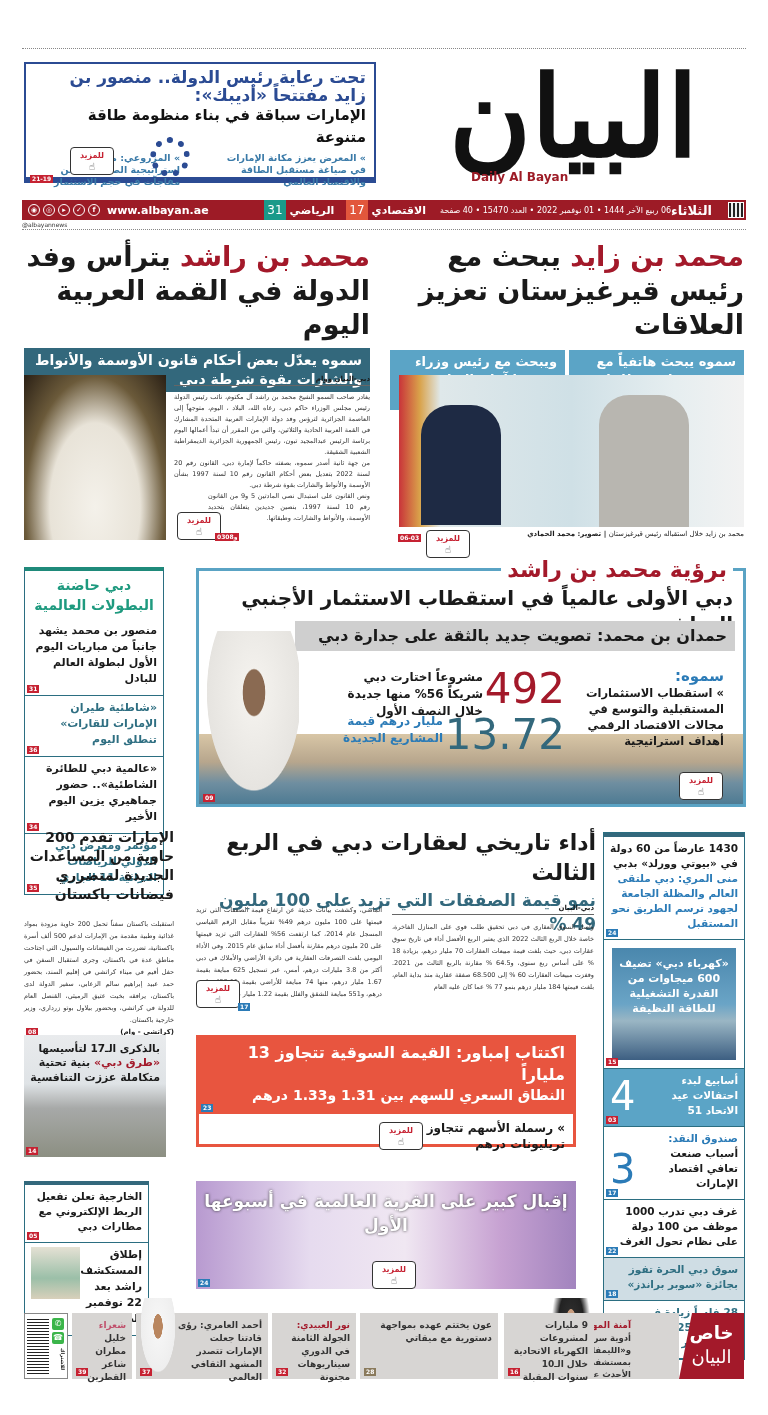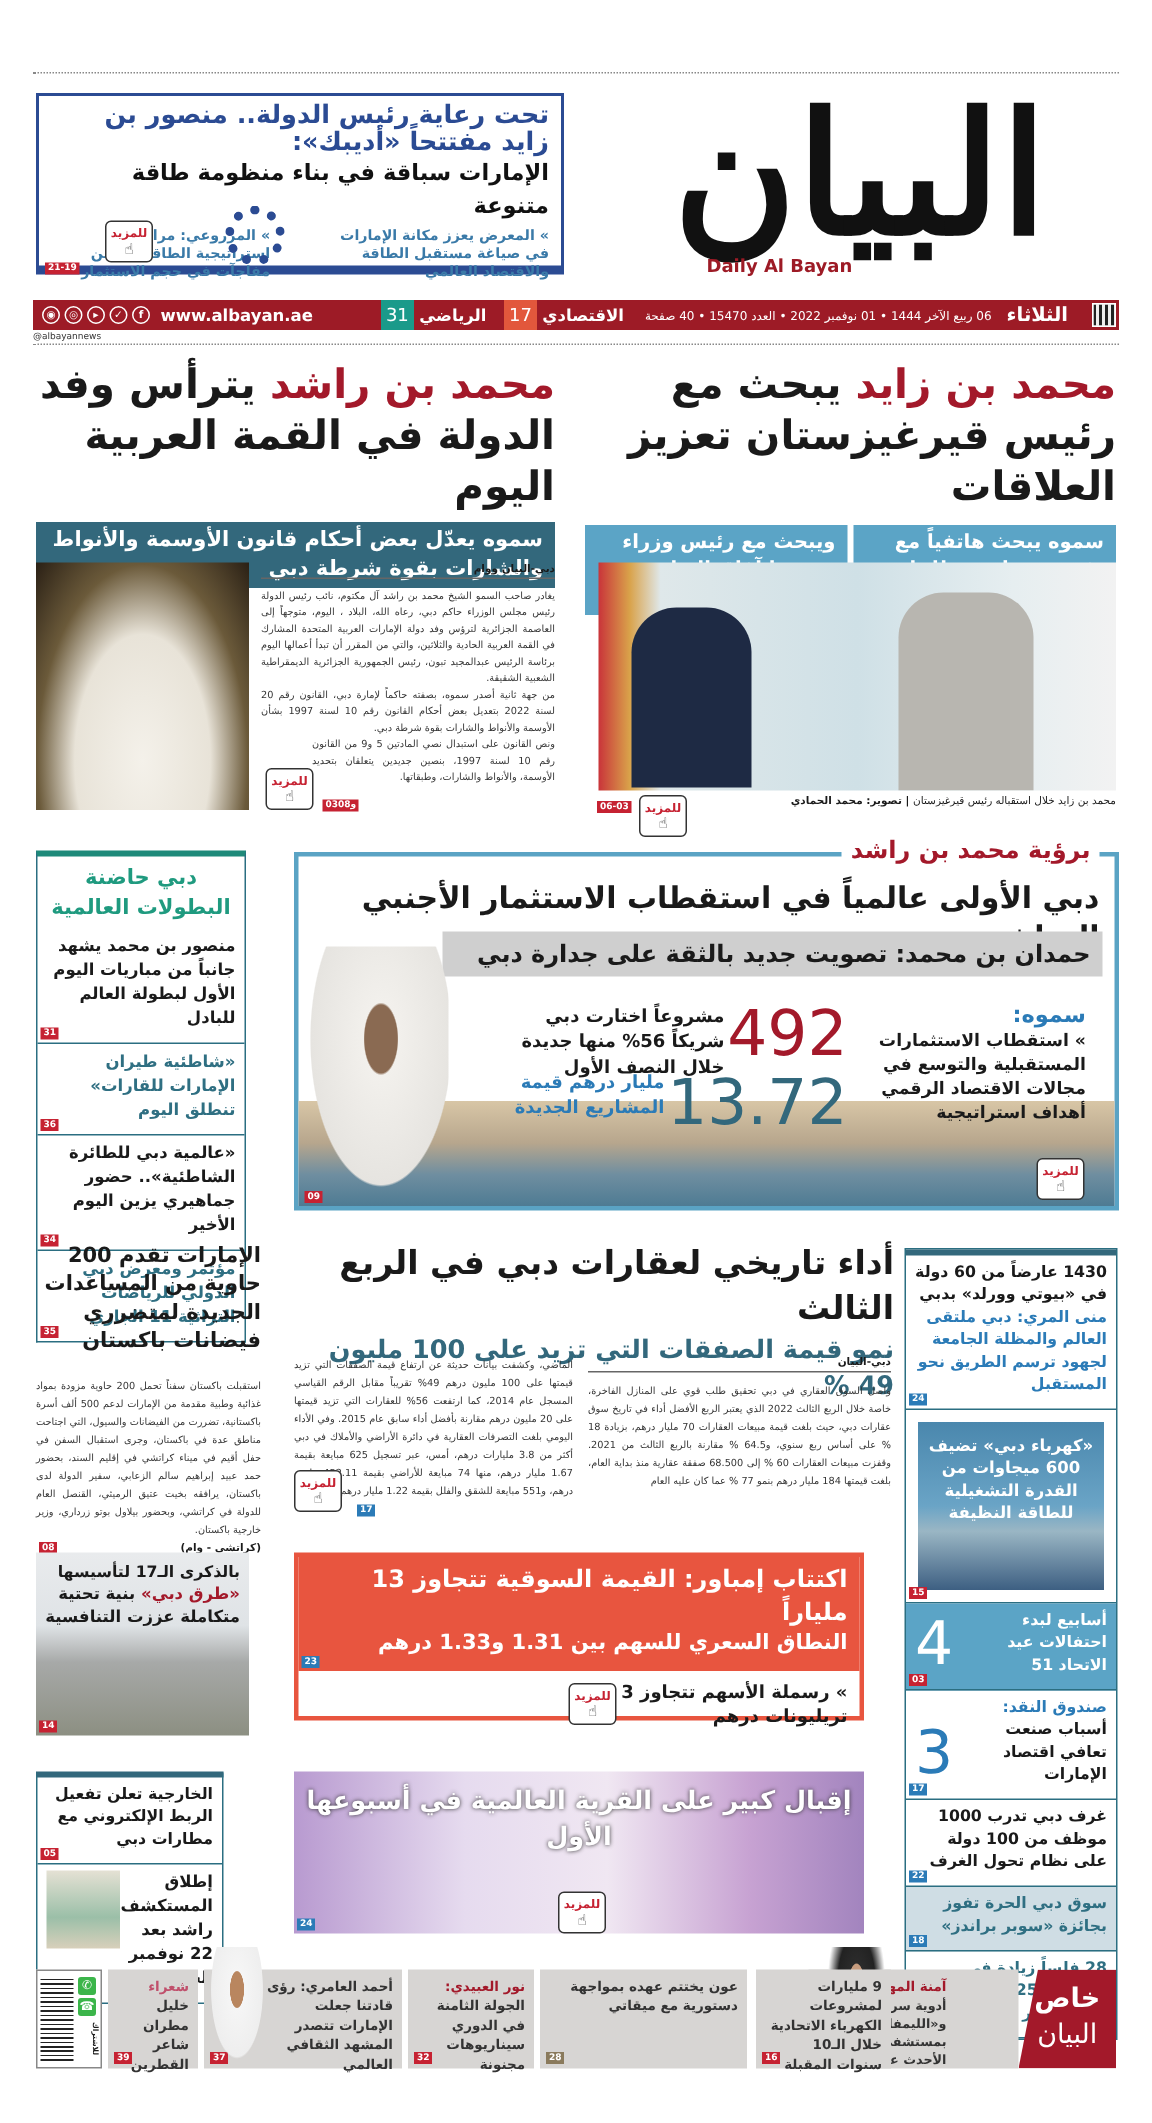--- a/index.html
+++ b/index.html
@@ -3,35 +3,35 @@
 <meta charset="utf-8">
 <style>
 *{box-sizing:border-box;margin:0;padding:0}
 body{width:768px;height:1415px;background:#fff;font-family:"DejaVu Sans",sans-serif;position:relative;overflow:hidden;direction:rtl;color:#1a1a1a}
 .abs{position:absolute}
 .dotline{position:absolute;left:22px;right:22px;border-top:1px dotted #888}
 .red{color:#a3192a}
 .teal{color:#2f6f82}
 .num-tag{position:absolute;font-size:6px;color:#fff;background:#c62232;padding:0 2px;line-height:8px;font-weight:bold;direction:ltr}
 .num-tag.blue{background:#2b7bb7}
-.more-btn{position:absolute;width:32px;height:28px;border:1.5px solid #333;border-radius:4px;background:#fff;text-align:center;font-size:8px;font-weight:bold;color:#c62232;line-height:11px;padding-top:2px}
+.more-btn{position:absolute;width:44px;height:28px;border:1.5px solid #333;border-radius:4px;background:#fff;text-align:center;font-size:8px;font-weight:bold;color:#c62232;line-height:11px;padding-top:2px}
 .more-btn .hand{display:block;color:#333;font-size:10px}
 
 .logo{position:absolute;right:22px;top:58px;width:345px;height:128px;text-align:center}
 .logo .ar{font-family:"DejaVu Serif",serif;font-size:112px;line-height:118px;font-weight:bold;color:#111;letter-spacing:-4px}
 .logo .en{position:absolute;left:70px;bottom:2px;font-size:12px;font-weight:bold;color:#9d1b26;direction:ltr}
 .promo{position:absolute;left:24px;top:62px;width:352px;height:121px;border:2px solid #2b4b93;border-bottom:6px solid #2b4b93;background:#fff;padding:4px 8px}
 .promo .l1{font-size:17px;font-weight:bold;color:#2b4b93;line-height:18px}
 .promo .l2{font-size:15px;font-weight:bold;color:#111;line-height:22px}
 .promo .cols{display:flex;justify-content:space-between;font-size:9.5px;font-weight:bold;color:#3a7aa8;line-height:12px;margin-top:4px}
 .promo .col{width:44%}
 .sunburst{position:absolute;left:124px;bottom:0px;width:40px;height:40px;border-radius:50%;border:6px dotted #2b4b93}
 .bar{position:absolute;left:22px;right:22px;top:200px;height:20px;background:#9d1b26;color:#fff;display:flex;align-items:center;font-size:8px}
 .bar .day{font-size:13px;font-weight:bold;margin-right:34px}
-.bar .date{margin-right:10px}
+.bar .date{}
 .bar .sec{font-size:11px;font-weight:bold;margin-right:12px;display:flex;align-items:center}
 .bar .sec .n{padding:0 3px;font-weight:normal;height:20px;line-height:20px;font-size:12px}
 .bar .url{margin-right:auto;font-size:11px;font-weight:bold;direction:ltr;display:flex;align-items:center;gap:3px;padding-left:6px}
 .soc{display:inline-block;width:12px;height:12px;border:1.2px solid #fff;border-radius:50%;font-size:7px;text-align:center;line-height:10px}
 .qr{position:absolute;right:24px;top:202px;width:16px;height:16px;background:repeating-linear-gradient(90deg,#222 0 2px,#eee 2px 4px),#ccc;border:1px solid #fff}
 .handle{position:absolute;left:22px;top:221px;font-size:6px;color:#333;direction:ltr}
 
 .h-big{font-weight:bold;font-size:27px;line-height:34px;text-align:right}
 .subbox{background:#33687c;color:#fff;font-weight:bold;font-size:14px;line-height:19px;padding:3px 8px;text-align:right}
 .subbox2{display:flex;gap:4px}
@@ -141,21 +141,21 @@
 
 <div class="sidebox" style="left:24px;top:567px;width:140px">
   <div style="text-align:center;color:#1f9a7f;font-weight:bold;font-size:14px;line-height:20px;padding:4px 6px">دبي حاضنة البطولات العالمية</div>
   <div class="item"><span>منصور بن محمد يشهد جانباً من مباريات اليوم الأول لبطولة العالم للبادل</span><span class="num-tag" style="left:2px;bottom:2px">31</span></div>
   <div class="item teal" style="color:#2f6f82"><span>«شاطئية طيران الإمارات للقارات» تنطلق اليوم</span><span class="num-tag" style="left:2px;bottom:2px">36</span></div>
   <div class="item"><span>«عالمية دبي للطائرة الشاطئية».. حضور جماهيري يزين اليوم الأخير</span><span class="num-tag" style="left:2px;bottom:2px">34</span></div>
   <div class="item" style="color:#2f6f82"><span>مؤتمر ومعرض دبي الدولي للرياضات التراثية 11 الجاري</span><span class="num-tag" style="left:2px;bottom:2px">35</span></div>
 </div>
 
 <div class="vision">
-  <div class="abs" style="right:10px;top:-14px;background:#fff;padding:0 6px;color:#a3192a;font-weight:bold;font-size:16px">برؤية محمد بن راشد</div>
+  <div class="abs" style="right:10px;top:-14px;background:#fff;padding:0 6px;color:#a3192a;font-weight:bold;font-size:22px">برؤية محمد بن راشد</div>
   <div class="abs" style="right:10px;top:14px;font-weight:bold;font-size:20px;line-height:26px">دبي الأولى عالمياً في استقطاب الاستثمار الأجنبي المباشر</div>
   <div class="abs" style="right:8px;top:50px;width:440px;height:30px;background:#cfcfcf;font-weight:bold;font-size:16px;line-height:30px;padding-right:8px">حمدان بن محمد: تصويت جديد بالثقة على جدارة دبي</div>
   <div class="abs" style="left:0;right:0;bottom:0;height:70px;background:linear-gradient(180deg,#d8c6a6 0,#b7a68d 40%,#6f8ea0 70%,#4e7b93 100%)"></div>
   <div class="abs" style="left:0;top:60px;width:100px;height:176px;background:radial-gradient(ellipse at 55% 35%,#8a6a52 0,#8a6a52 14%,#f2f0ec 15%,#e6e4e0 60%,transparent 61%)"></div>
   <div class="abs" style="right:19px;top:96px;width:150px;text-align:right">
     <div style="color:#2b7bb7;font-weight:bold;font-size:15px">سموه:</div>
     <div style="font-weight:bold;font-size:11.5px;line-height:16px">» استقطاب الاستثمارات المستقبلية والتوسع في مجالات الاقتصاد الرقمي أهداف استراتيجية</div>
   </div>
   <div class="abs" style="right:178px;top:94px;font-size:42px;color:#a3192a;line-height:48px;direction:ltr">492</div>
   <div class="abs" style="right:260px;top:98px;width:150px;font-weight:bold;font-size:12px;line-height:17px;text-align:right">مشروعاً اختارت دبي شريكاً 56% منها جديدة خلال النصف الأول</div>

